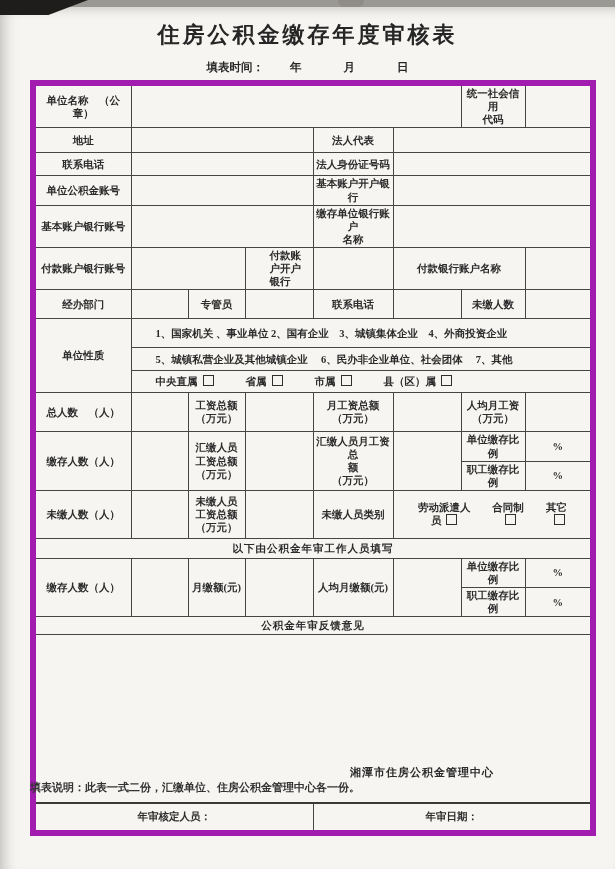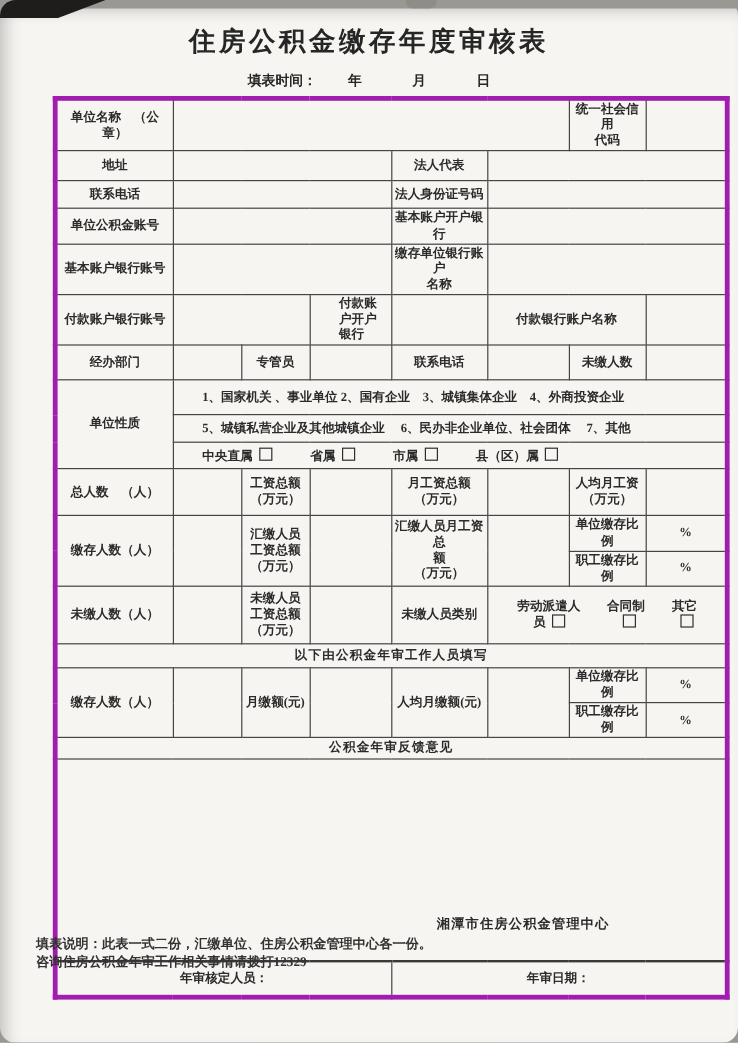--- a/index.html
+++ b/index.html
@@ -6,21 +6,20 @@
   body{
     width:615px;height:869px;
     background:#9a9892;
     font-family:"Liberation Serif","DejaVu Serif",serif;
     color:#262626;
     -webkit-font-smoothing:antialiased;
   }
   .scan{
     position:relative;width:615px;height:869px;overflow:hidden;
     background:#9a9892;
-    border-radius:13px;
   }
   .paper{
     position:absolute;left:0;top:7px;width:615px;height:862px;
     background:#f6f5f2;
     box-shadow:inset 14px 0 14px -10px rgba(0,0,0,.22), inset 0 10px 12px -8px rgba(0,0,0,.18);
   }
   .corner-artifact{
     position:absolute;left:0;top:0;width:88px;height:15px;
     background:#1e1d1b;
     clip-path:polygon(0 0,100% 0,55% 100%,0 100%);
@@ -33,23 +32,23 @@
     position:absolute;left:0;top:20px;width:615px;
     text-align:center;font-size:22px;font-weight:bold;letter-spacing:3px;
   }
   .fill-time{
     position:absolute;left:0;top:60px;width:615px;
     text-align:center;font-size:11.5px;font-weight:bold;
   }
   .fill-time .gap-l{margin-left:26px;}
   .fill-time .gap{margin-left:42px;}
   table.form{
-    position:absolute;left:44px;top:80px;width:560px;
+    position:absolute;left:30px;top:80px;width:560px;
     border-collapse:collapse;table-layout:fixed;
-    border:4px solid #a21caf;
+    border:6px solid #a21caf;
     font-size:10.5px;font-weight:bold;color:#2b2b2b;
   }
   td{
     border:1px solid #454545;
     text-align:center;vertical-align:middle;
     padding:1px 2px;overflow:hidden;
     line-height:1.25;
   }
   td.left{text-align:left;padding-left:24px;}
   .pre{white-space:pre-line;}
@@ -262,15 +261,14 @@
 
     <tr class="h30 thick-top">
       <td colspan="4"><span>年审核定人员：</span></td>
       <td colspan="4"><span>年审日期：</span></td>
     </tr>
   </tbody>
     </table>
 
   <div class="footer-notes">
     <div>填表说明：此表一式二份，汇缴单位、住房公积金管理中心各一份。</div>
-    <div>咨询住房公积金年审工作相关事情请拨打12329</div>
   </div>
 </div>
 
 </body></html>

